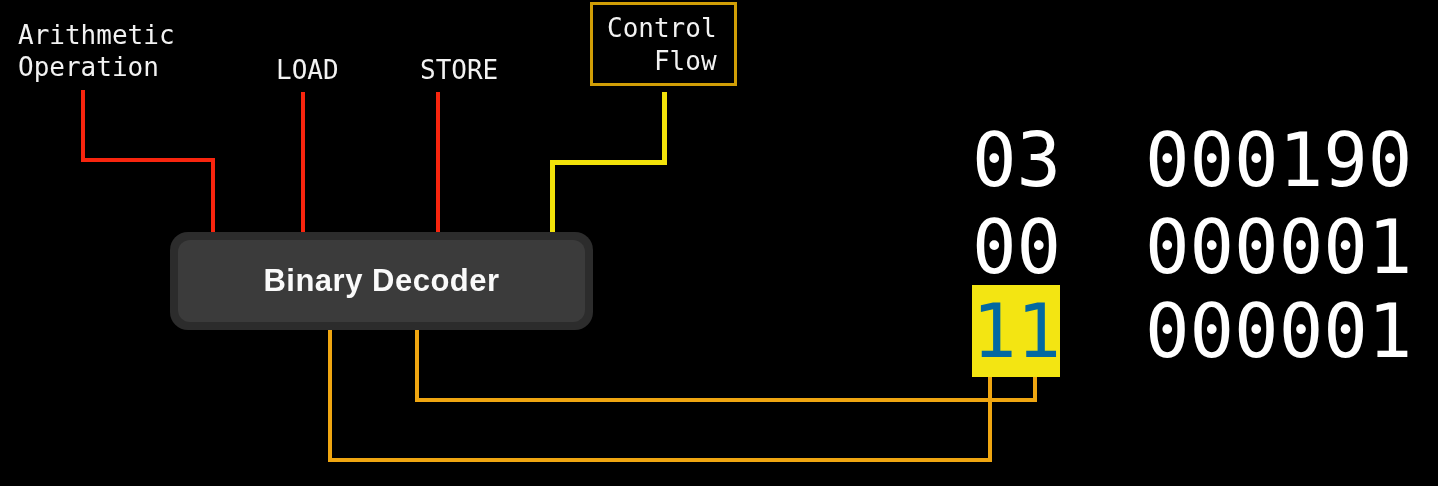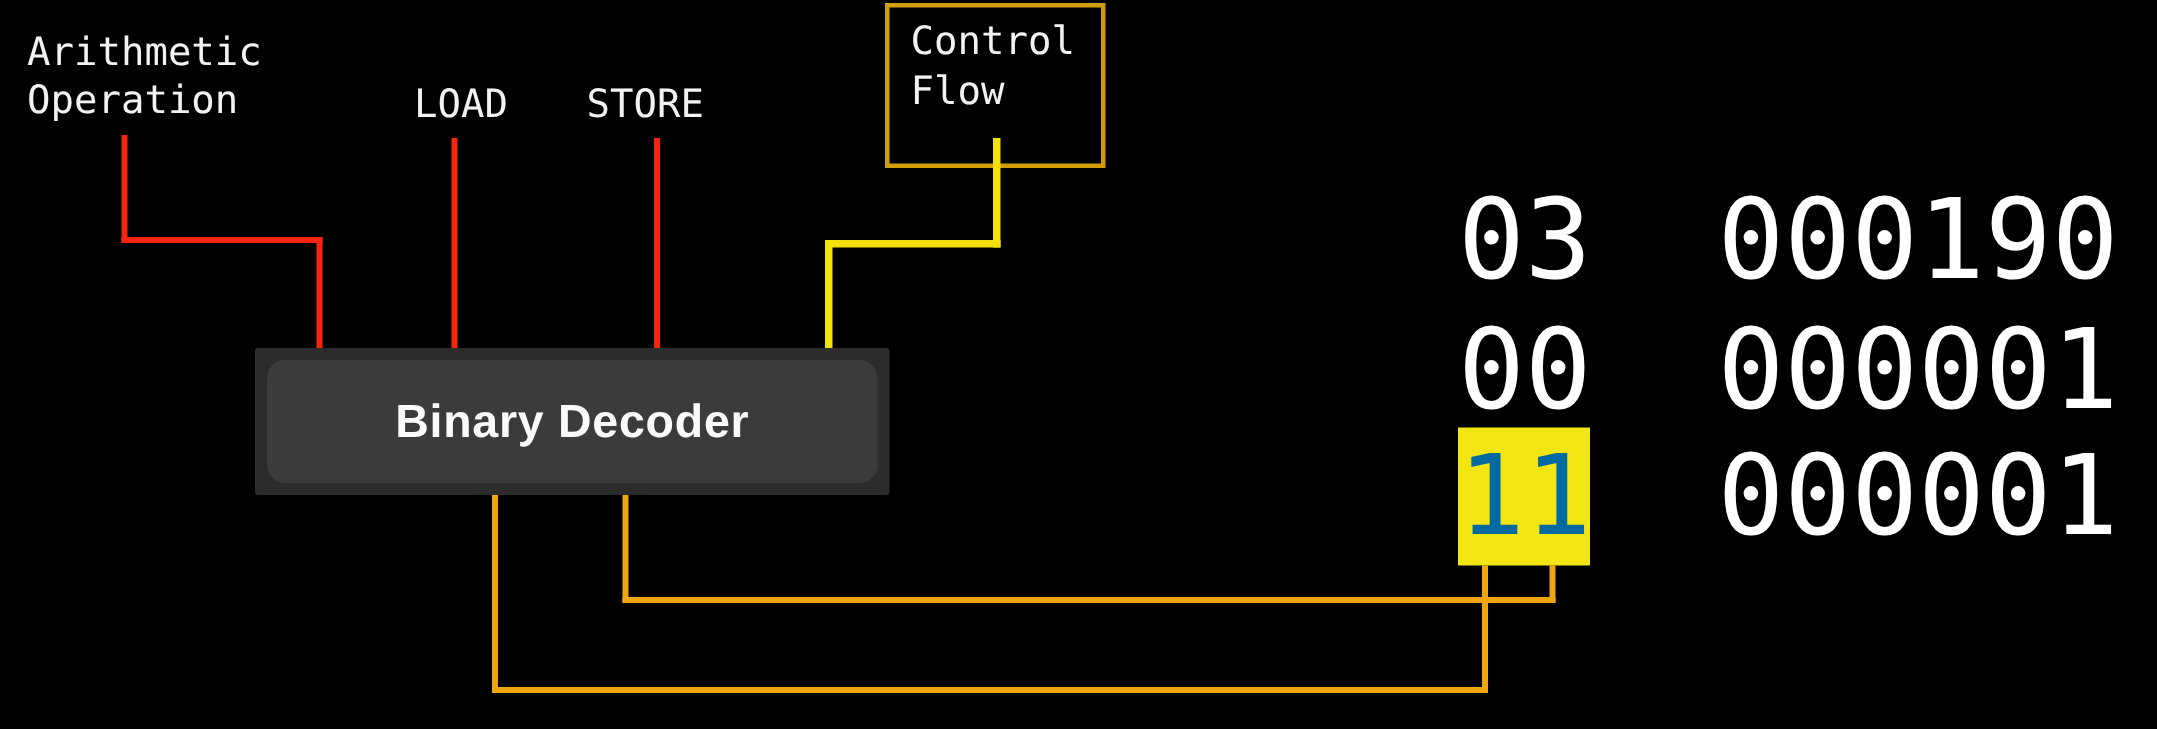--- a/index.html
+++ b/index.html
@@ -8,33 +8,33 @@
     background:var(--background,#000);
     overflow:hidden;
     font-family:"DejaVu Sans Mono",monospace;
   }
   .label{
     position:absolute;color:var(--text,#f2f2f2);
     font-size:26px;line-height:32px;white-space:pre;
   }
   #label-arith{left:18px;top:19px;}
   #label-load{left:276px;top:54px;}
-  #label-store{left:391px;top:54px;}
+  #label-store{left:420px;top:54px;}
   .cf-box{
-    position:absolute;left:590px;top:2px;width:147px;height:110px;
-    border:3px solid var(--control-border,#d19e06);box-sizing:border-box;
+    position:absolute;left:590px;top:2px;width:147px;height:84px;
+    border:3px solid var(--control-border,#d19e06);box-sizing:border-box;text-align:right;
   }
   .cf-box .label{left:14px;top:7px;line-height:33px;}
   .wire{position:absolute;}
   .wire.red{background:var(--wire-red,#f8250e);}
   .wire.yellow{background:var(--wire-yellow,#f2e20a);}
   .wire.orange{background:var(--wire-orange,#efa611);}
   .decoder{
     position:absolute;left:170px;top:232px;width:423px;height:98px;
-    background:var(--decoder-outer,#2c2c2c);border-radius:2px;
+    background:var(--decoder-outer,#2c2c2c);border-radius:18px;
   }
   .decoder-inner{
     position:absolute;left:8px;top:8px;right:8px;bottom:8px;
     background:var(--decoder-inner,#3b3b3b);border-radius:12px;
     display:flex;align-items:center;justify-content:center;
   }
   .decoder-inner span{
     color:var(--decoder-text,#fafafa);
     font-family:"Liberation Sans",sans-serif;
     font-weight:700;font-size:31px;letter-spacing:.5px;

